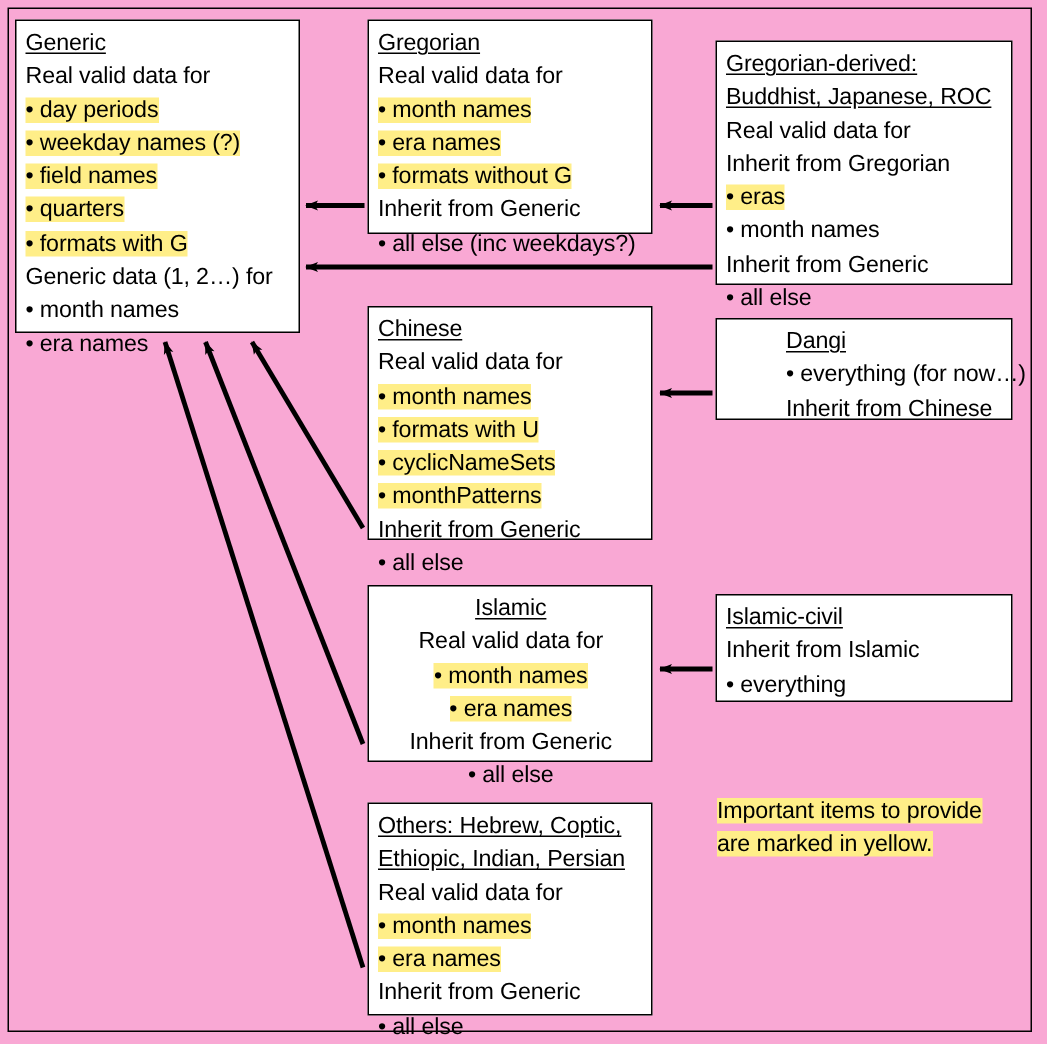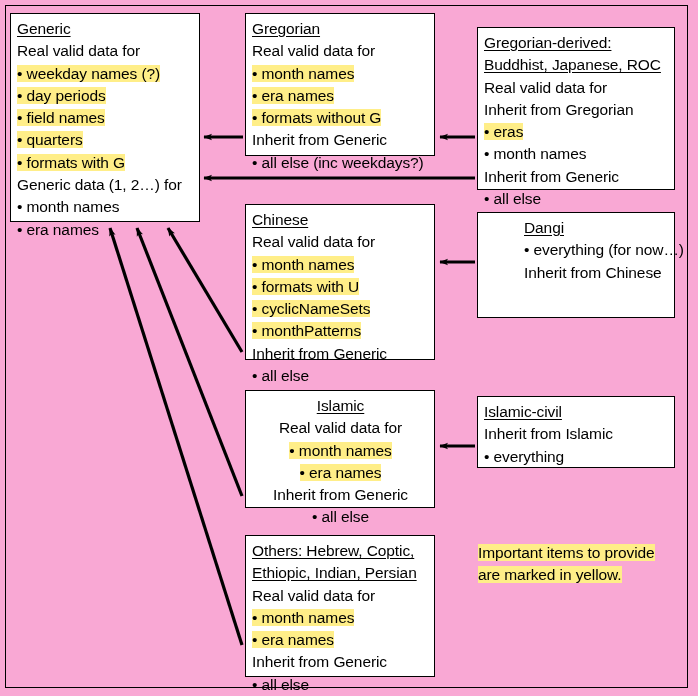--- a/index.html
+++ b/index.html
@@ -69,22 +69,22 @@
         <line x1="242" y1="352" x2="168" y2="228" stroke="#000000" stroke-width="3.2" marker-end="url(#ah)"></line>
         <line x1="242" y1="496" x2="137" y2="228" stroke="#000000" stroke-width="3.2" marker-end="url(#ah)"></line>
         <line x1="242" y1="645" x2="110" y2="228" stroke="#000000" stroke-width="3.2" marker-end="url(#ah)"></line>
       </g>
   </svg>
 
   <div id="box-layer">
       <div class="box" style="left: 10px; top: 13px; width: 190px; height: 209px;">
         <div class="line"><span class="seg ttl">Generic</span></div>
         <div class="line"><span class="seg">Real valid data for</span></div>
+        <div class="line"><span class="seg hl">• day periods</span></div>
         <div class="line"><span class="seg hl">• weekday names (?)</span></div>
-        <div class="line"><span class="seg hl">• day periods</span></div>
         <div class="line"><span class="seg hl">• field names</span></div>
         <div class="line"><span class="seg hl">• quarters</span></div>
         <div class="line"><span class="seg hl">• formats with G</span></div>
         <div class="line"><span class="seg">Generic data (1, 2…) for</span></div>
         <div class="line"><span class="seg">• month names</span></div>
         <div class="line"><span class="seg">• era names</span></div>
       </div>
       <div class="box" style="left: 245px; top: 13px; width: 190px; height: 143px;">
         <div class="line"><span class="seg ttl">Gregorian</span></div>
         <div class="line"><span class="seg">Real valid data for</span></div>
@@ -107,21 +107,21 @@
       <div class="box" style="left: 245px; top: 204px; width: 190px; height: 156px;">
         <div class="line"><span class="seg ttl">Chinese</span></div>
         <div class="line"><span class="seg">Real valid data for</span></div>
         <div class="line"><span class="seg hl">• month names</span></div>
         <div class="line"><span class="seg hl">• formats with U</span></div>
         <div class="line"><span class="seg hl">• cyclicNameSets</span></div>
         <div class="line"><span class="seg hl">• monthPatterns</span></div>
         <div class="line"><span class="seg">Inherit from Generic</span></div>
         <div class="line"><span class="seg">• all else</span></div>
       </div>
-      <div class="box" style="left: 477px; top: 212px; width: 198px; height: 106px; padding-left: 46px;">
+      <div class="box" style="left: 477px; top: 212px; width: 198px; height: 68px; padding-left: 46px;">
         <div class="line"><span class="seg ttl">Dangi</span></div>
         <div class="line"><span class="seg">• everything (for now…)</span></div>
         <div class="line"><span class="seg">Inherit from Chinese</span></div>
       </div>
       <div class="box" style="left: 245px; top: 390px; width: 190px; height: 118px; text-align: center;">
         <div class="line"><span class="seg ttl">Islamic</span></div>
         <div class="line"><span class="seg">Real valid data for</span></div>
         <div class="line"><span class="seg hl">• month names</span></div>
         <div class="line"><span class="seg hl">• era names</span></div>
         <div class="line"><span class="seg">Inherit from Generic</span></div>
@@ -136,18 +136,18 @@
         <div class="line"><span class="seg ttl">Others: Hebrew, Coptic,</span></div>
         <div class="line"><span class="seg ttl">Ethiopic, Indian, Persian</span></div>
         <div class="line"><span class="seg">Real valid data for</span></div>
         <div class="line"><span class="seg hl">• month names</span></div>
         <div class="line"><span class="seg hl">• era names</span></div>
         <div class="line"><span class="seg">Inherit from Generic</span></div>
         <div class="line"><span class="seg">• all else</span></div>
       </div>
     </div>
 
-  <div class="note" style="left: 478px; top: 542px;">
+  <div class="note" style="left: 478px; top: 530px;">
       <div class="line"><span class="seg hl">Important items to provide</span></div>
       <div class="line"><span class="seg hl">are marked in yellow.</span></div>
     </div>
 
 </div>
 
 </body></html>

